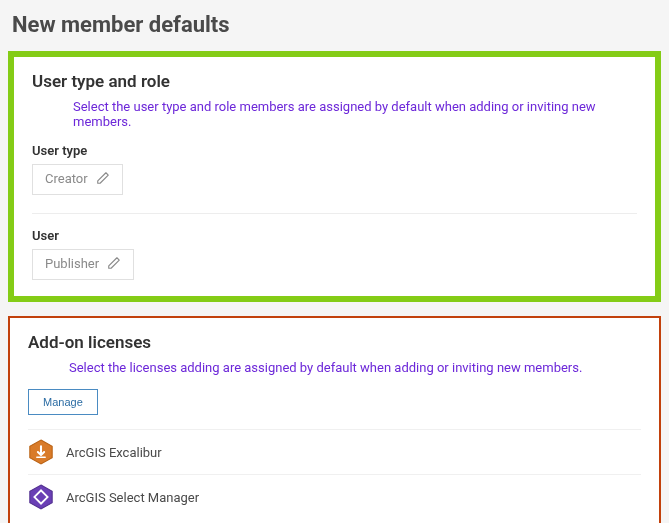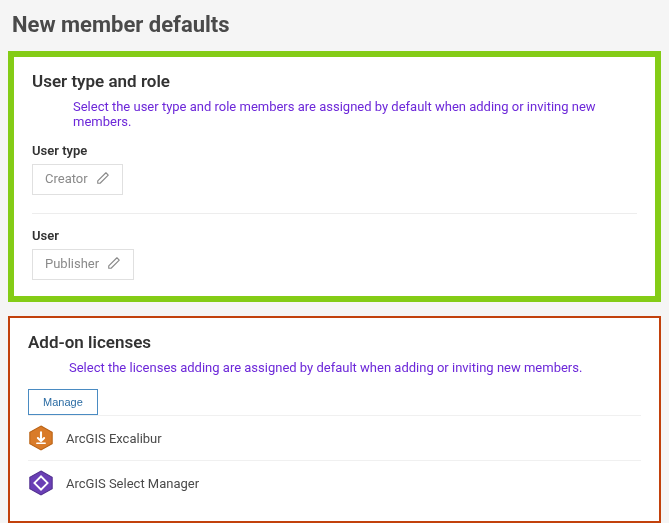--- a/index.html
+++ b/index.html
@@ -63,21 +63,21 @@
   }
   .manage-btn {
     display: inline-block;
     border: 1px solid #4a8bc2;
     color: #2b6ca3;
     background: #fff;
     padding: 6px 14px;
     font-size: 11px;
     cursor: pointer;
   }
-  .license-list { }
+  .license-list { margin-top: 14px; }
   .license-row {
     display: flex;
     align-items: center;
     gap: 12px;
     padding: 9px 0;
     border-top: 1px solid #f0f0f0;
   }
   .license-label {
     font-size: 13px;
     color: #4a4a4a;

